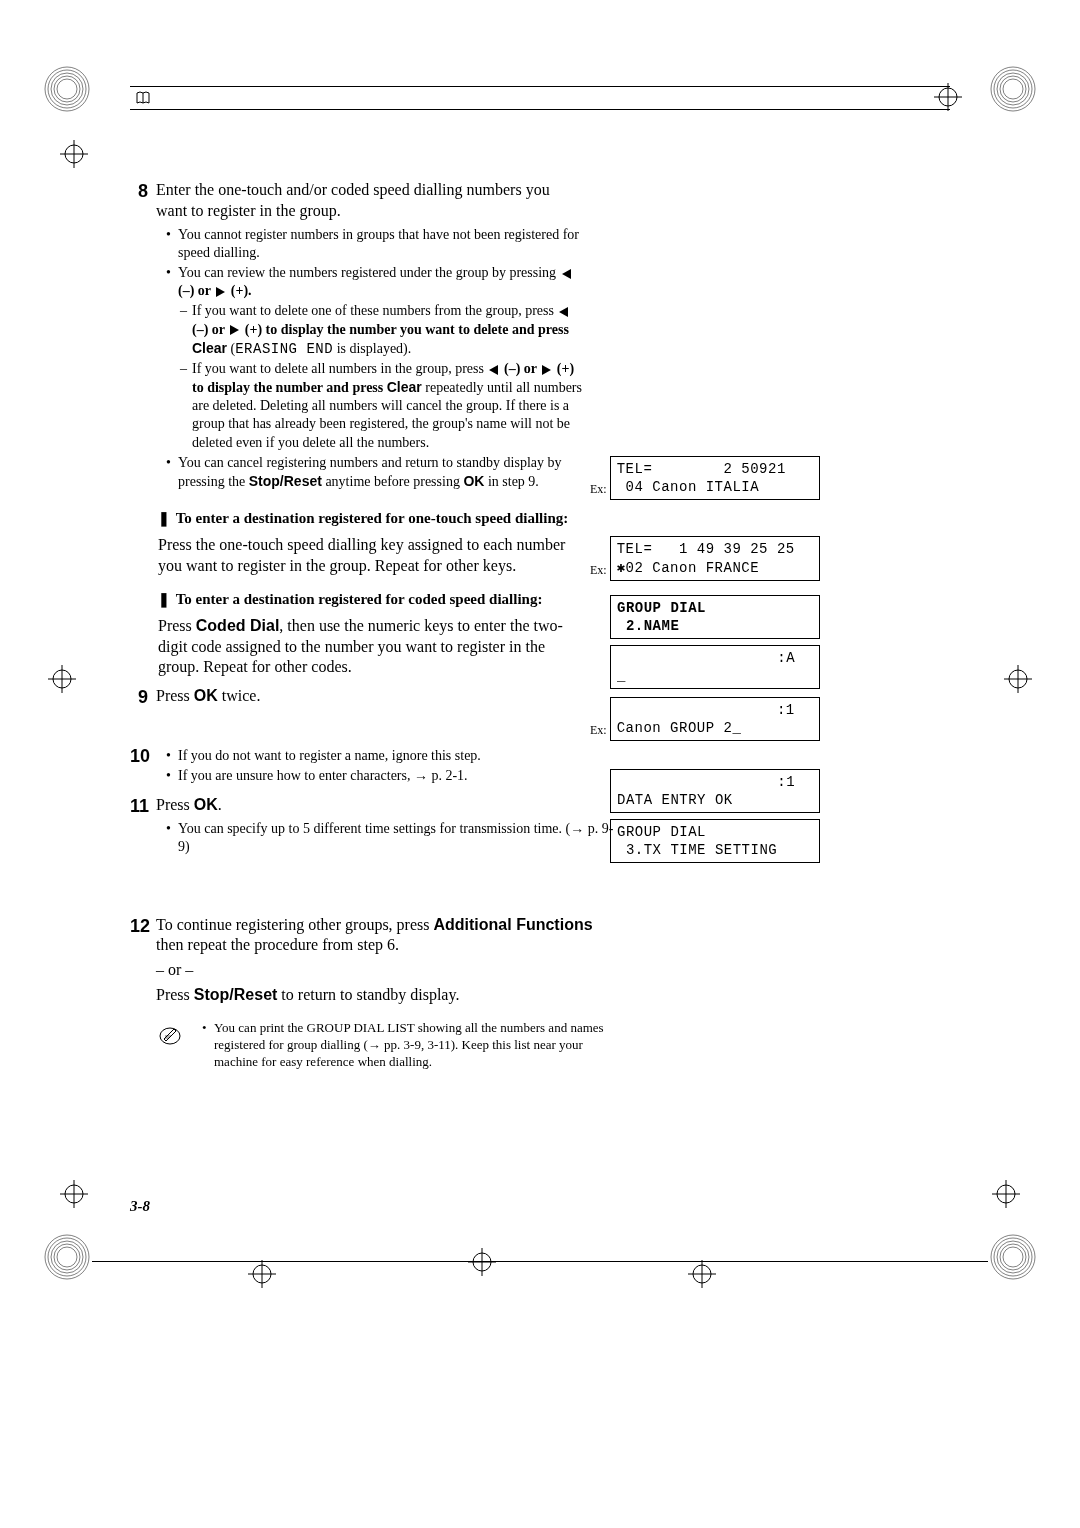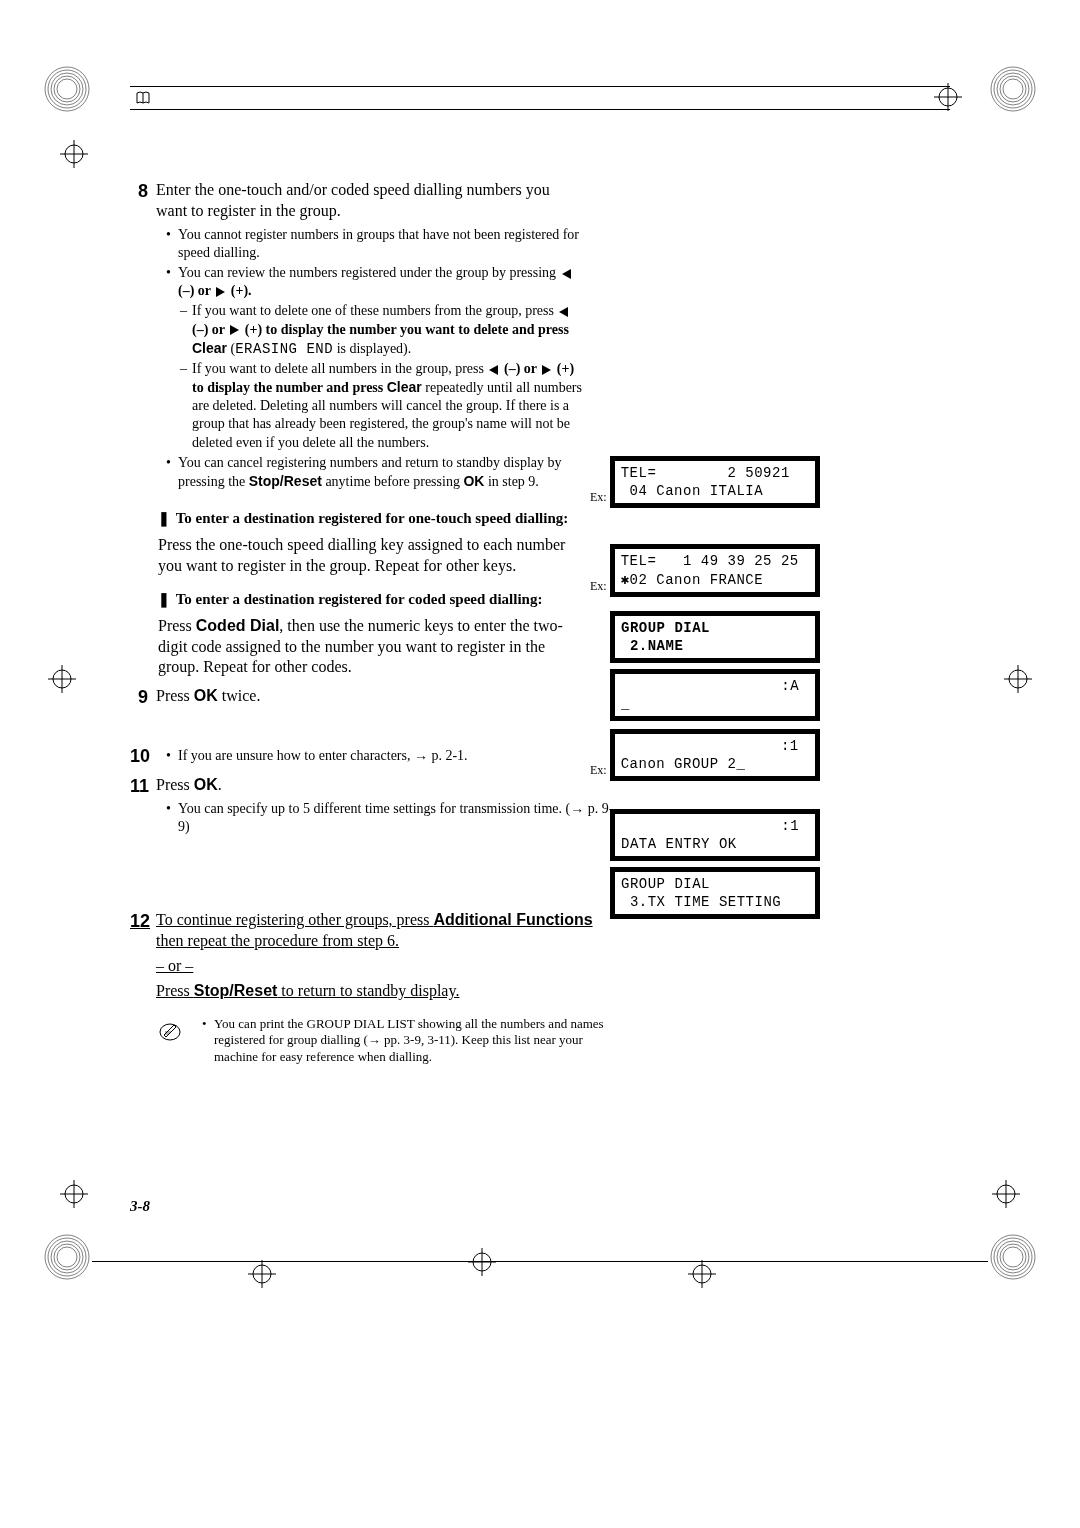--- a/index.html
+++ b/index.html
@@ -82,21 +82,21 @@
   
   .right-col {
     position: absolute;
     left: 590px;
     top: 456px;
     width: 235px;
   }
   .ex-block { display: flex; align-items: flex-end; margin-bottom: 14px; }
   .ex-label { font-size: 12px; margin-right: 3px; margin-bottom: 2px; }
   .lcd {
-    border: 5px solid #000000;
+    border: 1px solid #000000;
     width: 210px;
     font-family: "Courier New", Courier, monospace;
     font-size: 14px;
     padding: 4px 6px 3px 6px;
     line-height: 1.25;
     white-space: pre;
     letter-spacing: 0.5px;
   }
   .lcd-stack .lcd { margin-bottom: 6px; }
   .note-icon {
@@ -258,20 +258,21 @@
       <p>
         <span>Press </span><span class="bold-sans">OK</span><span> twice.</span>
       </p>
     </div>
   </div>
 
   <div class="step-row" style="margin-top:34px;">
     <div class="step-num">10</div>
     <div class="step-body">
       <ul class="bullets" style="width:420px;">
+        <li>If you do not want to register a name, ignore this step.</li>
         <li>
           <span>If you are unsure how to enter characters, </span><span>→</span><span> p. 2-1.</span>
         </li>
       </ul>
     </div>
   </div>
 
   <div class="step-row">
     <div class="step-num">11</div>
     <div class="step-body">
@@ -279,21 +280,21 @@
         <span>Press </span><span class="bold-sans">OK</span><span>.</span>
       </p>
       <ul class="bullets" style="width:460px;">
         <li>
           <span>You can specify up to 5 different time settings for transmission time. (</span><span>→</span><span> p. 9-9)</span>
         </li>
       </ul>
     </div>
   </div>
 
-  <div class="step-row" style="margin-top:70px;text-decoration:underline;">
+  <div class="step-row" style="margin-top:54px;">
     <div class="step-num">12</div>
     <div class="step-body">
       <p style="width:460px;">
         <span>To continue registering other groups, press </span><span class="bold-sans">Additional Functions</span><span> then repeat the procedure from step 6.</span>
       </p>
       <p>– or –</p>
       <p>
         <span>Press </span><span class="bold-sans">Stop/Reset</span><span> to return to standby display.</span>
       </p>
     </div>

